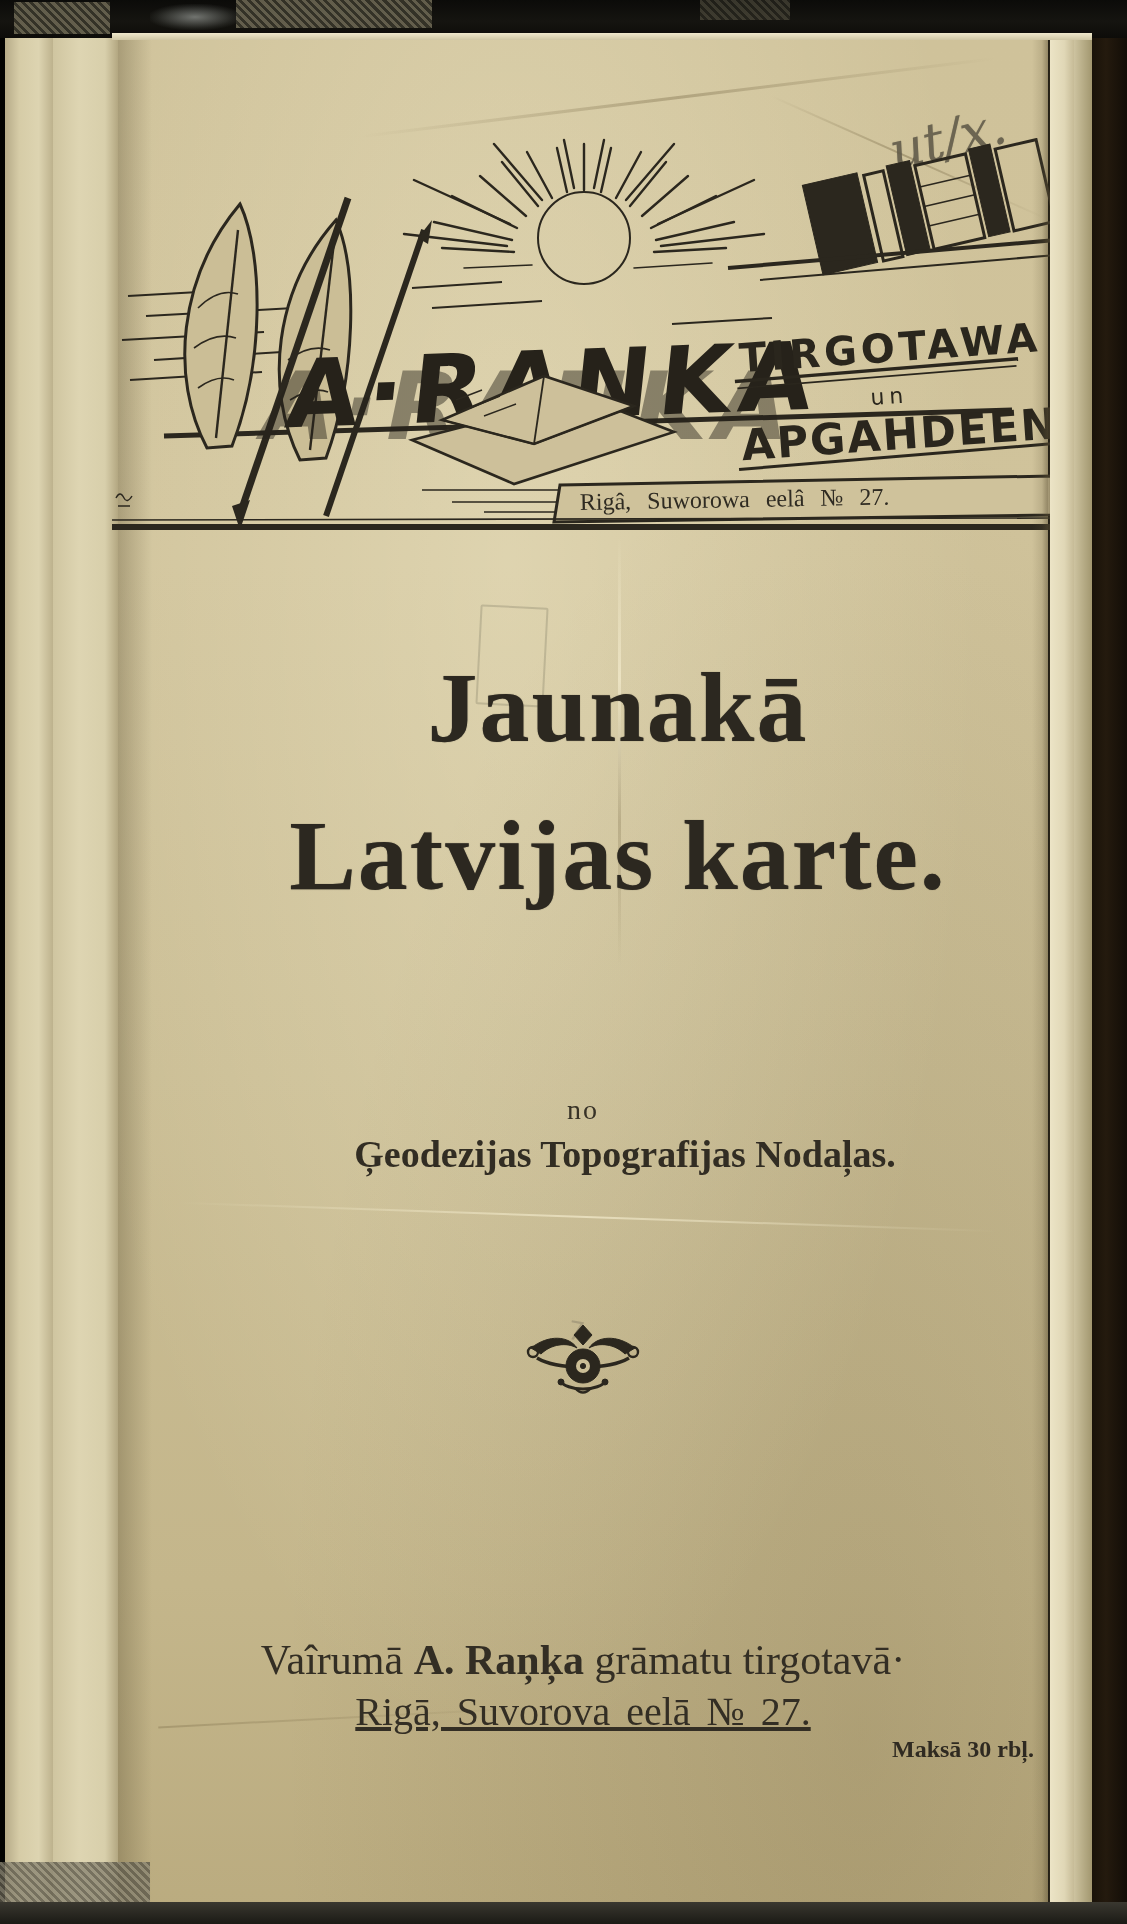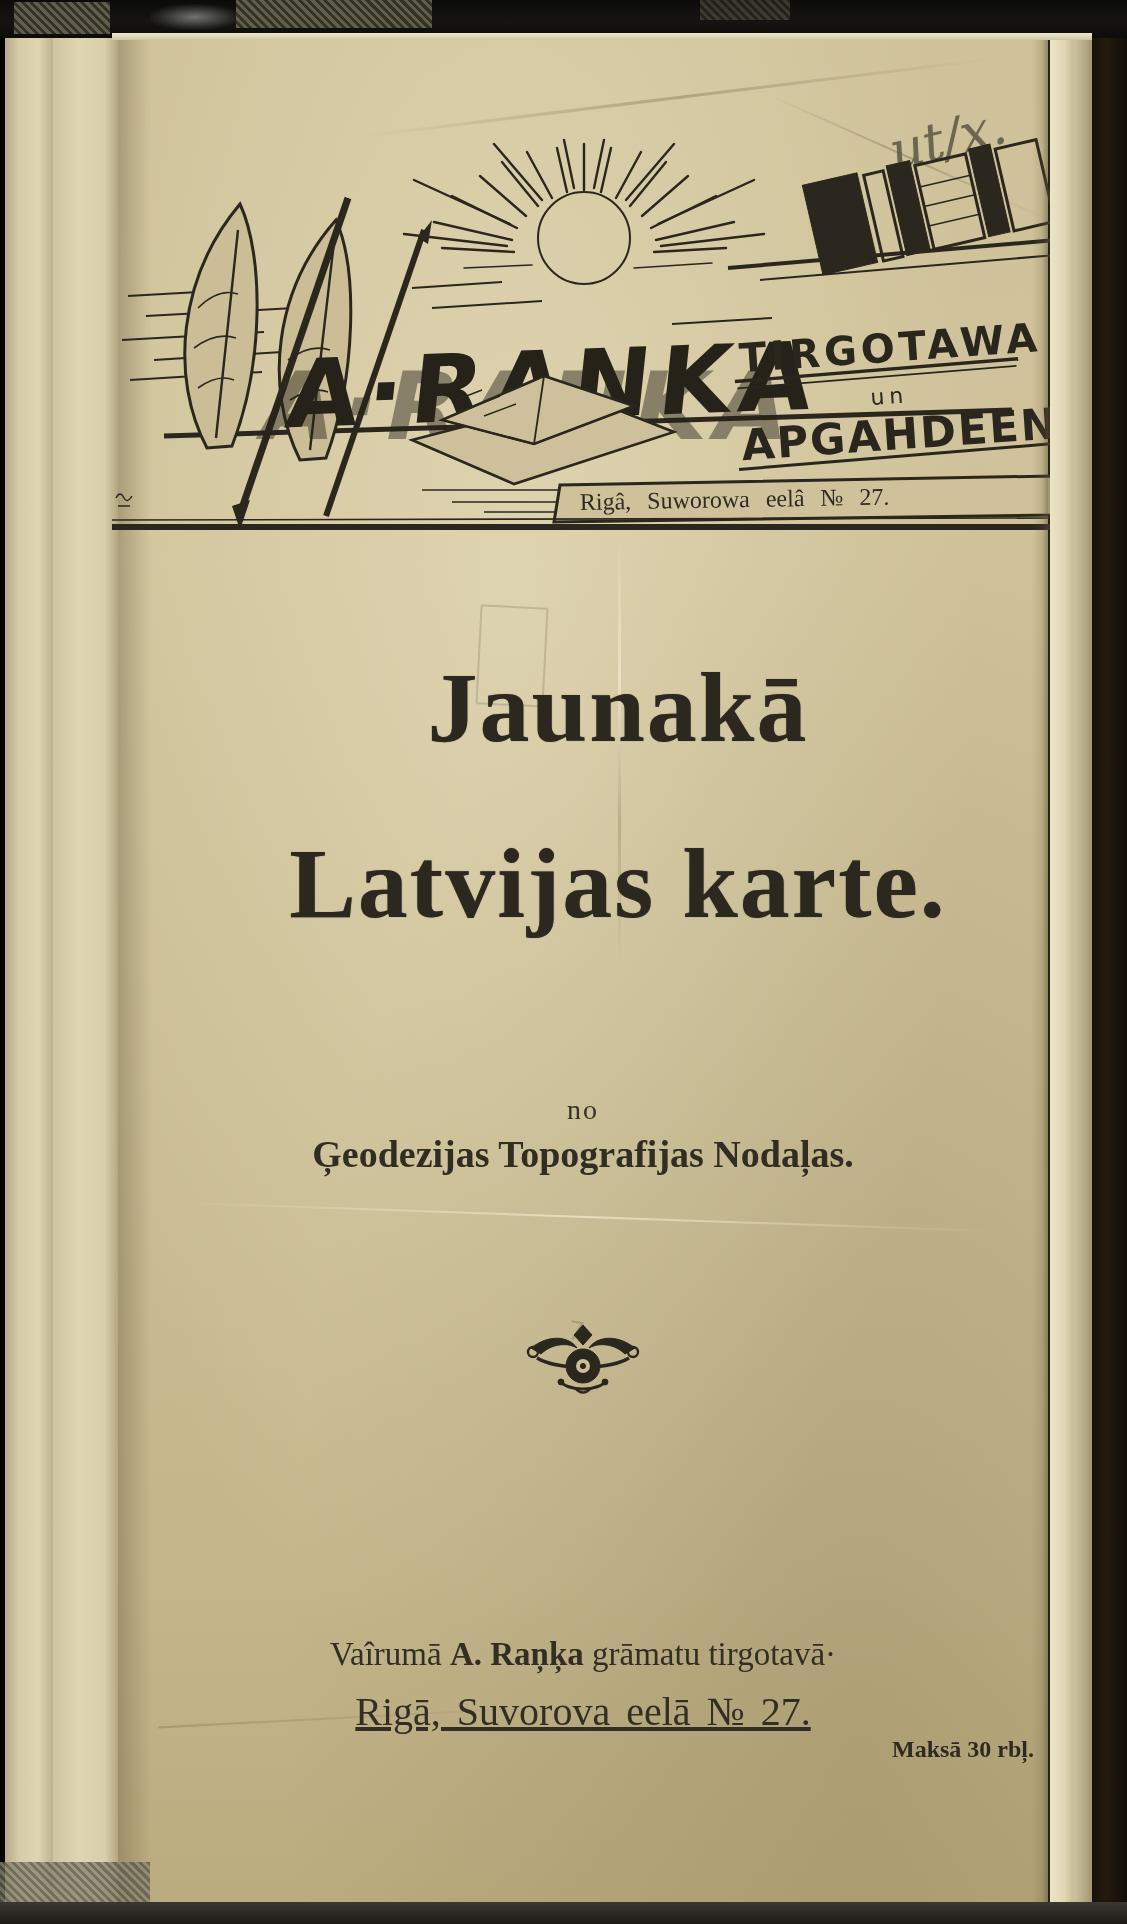--- a/index.html
+++ b/index.html
@@ -66,25 +66,25 @@
     opacity:.38;transform:rotate(10deg);font-family:"DejaVu Sans",sans-serif;}
   .handwriting{position:absolute;left:778px;top:70px;width:130px;height:120px;
     font-family:"DejaVu Serif","Liberation Serif",serif;font-style:italic;
     font-size:52px;color:#5f5948;transform:rotate(-14deg);opacity:.88;
     text-shadow:0 0 1px rgba(95,89,72,.5);}
   
   .row{position:absolute;left:0;width:100%;text-align:center;}
   .title{font-weight:bold;font-size:100px;letter-spacing:2px;color:#2c2820;
     text-shadow:0 0 1px rgba(44,40,32,.6);padding-left:35px;}
   .title1{top:614px;}
-  .title2{top:762px;margin-top:28px;}
+  .title2{top:762px;}
   .byline1{top:1012px;font-size:30px;letter-spacing:9px;color:#373227;}
   .byline2{top:1058px;font-size:28px;letter-spacing:2px;color:#373227;}
-  .byline3{top:1096px;font-size:38px;font-weight:bold;color:#322d23;}
-  .imprint1{top:1600px;font-size:33px;color:#332e24;}
+  .byline3{top:1096px;font-size:38px;font-weight:bold;color:#322d23;margin-left:42px;}
+  .imprint1{top:1600px;font-size:42px;color:#332e24;}
   .imprint1 b{font-weight:bold;}
   .imprint2{top:1652px;font-size:40px;word-spacing:6px;color:#332e24;text-decoration:underline;}
   .price{position:absolute;right:14px;top:1700px;font-size:24px;font-weight:bold;color:#2f2a21;}
   .ornament{position:absolute;left:405px;top:1288px;width:120px;height:74px;}
   .banner{position:absolute;left:-6px;top:102px;width:948px;height:400px;}
 </style>
 </head>
 <body>
 
 <div class="stage">

